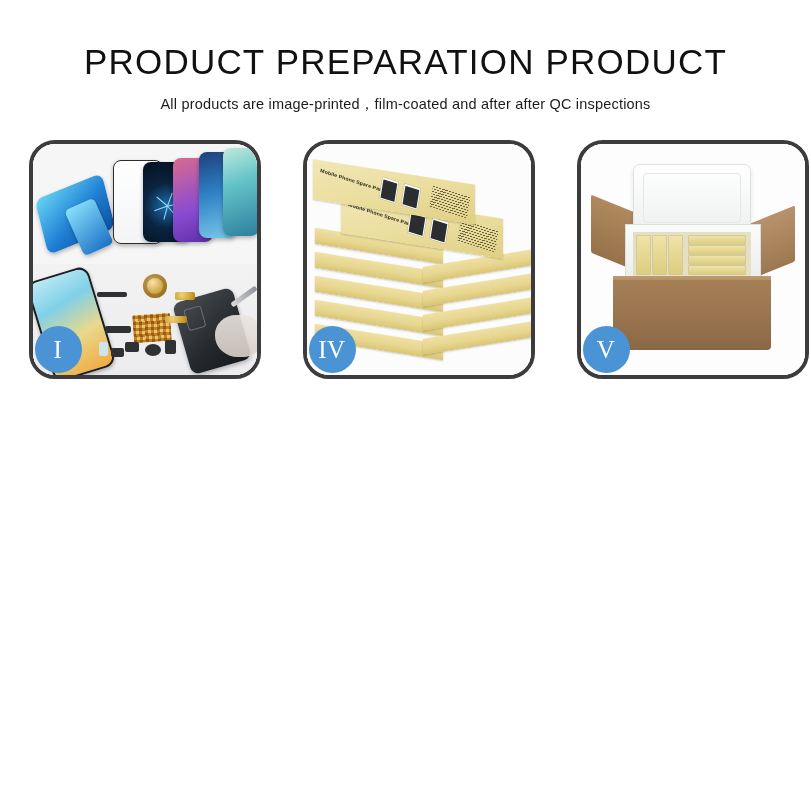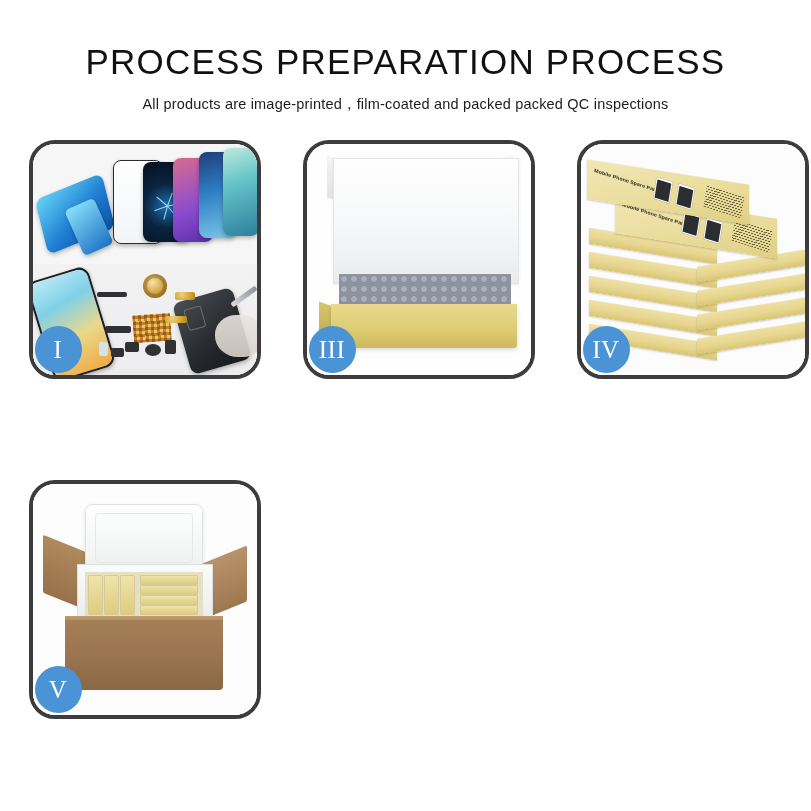--- a/index.html
+++ b/index.html
@@ -354,22 +354,22 @@
   }
   .sc-tape {
     position:absolute; width:20px; height:20px;
     background: rgba(130,100,65,.55); border-radius:1px;
   }
 </style>
 </head>
 <body>
 
 <div class="header">
-  <h1 class="page-title">PROCESS PREPARATION PROCESS</h1>
-  <p class="page-subtitle">All products are image-printed，film-coated and packed packed QC inspections</p>
+  <h1 class="page-title">PRODUCT PREPARATION PRODUCT</h1>
+  <p class="page-subtitle">All products are image-printed，film-coated and after after QC inspections</p>
 </div>
 
 <div class="grid">
 
   <div class="panel">
     <div class="panel-inner">
       <div class="scene-parts">
         <div class="bg-band"></div>
 
         <div class="ph ph-a"></div>
@@ -405,33 +405,20 @@
         <div class="chip" style="left:78px;  top:204px; width:13px; height:9px;"></div>
 
         <div class="tool"></div>
         <div class="hand"></div>
       </div>
     </div>
     <div class="badge">I</div>
   </div>
 
 
-  <div class="panel">
-    <div class="panel-inner">
-      <div class="scene-tray">
-        <div class="tray-lid-flapL"></div>
-        <div class="tray-lid-flapR"></div>
-        <div class="tray-lid"></div>
-        <div class="tray-foam"></div>
-        <div class="tray-base-left"></div>
-        <div class="tray-base"></div>
-      </div>
-    </div>
-    <div class="badge">III</div>
-  </div>
 
   <div class="panel">
     <div class="panel-inner">
       <div class="scene-stack">
 
         <div class="gbox" style="left:8px;  top:190px; width:128px; height:16px; transform:skewY(9deg);"></div>
         <div class="gbox" style="left:8px;  top:166px; width:128px; height:16px; transform:skewY(9deg);"></div>
         <div class="gbox" style="left:8px;  top:142px; width:128px; height:16px; transform:skewY(9deg);"></div>
         <div class="gbox" style="left:8px;  top:118px; width:128px; height:16px; transform:skewY(9deg);"></div>
         <div class="gbox" style="left:8px;  top:94px;  width:128px; height:16px; transform:skewY(9deg);"></div>

